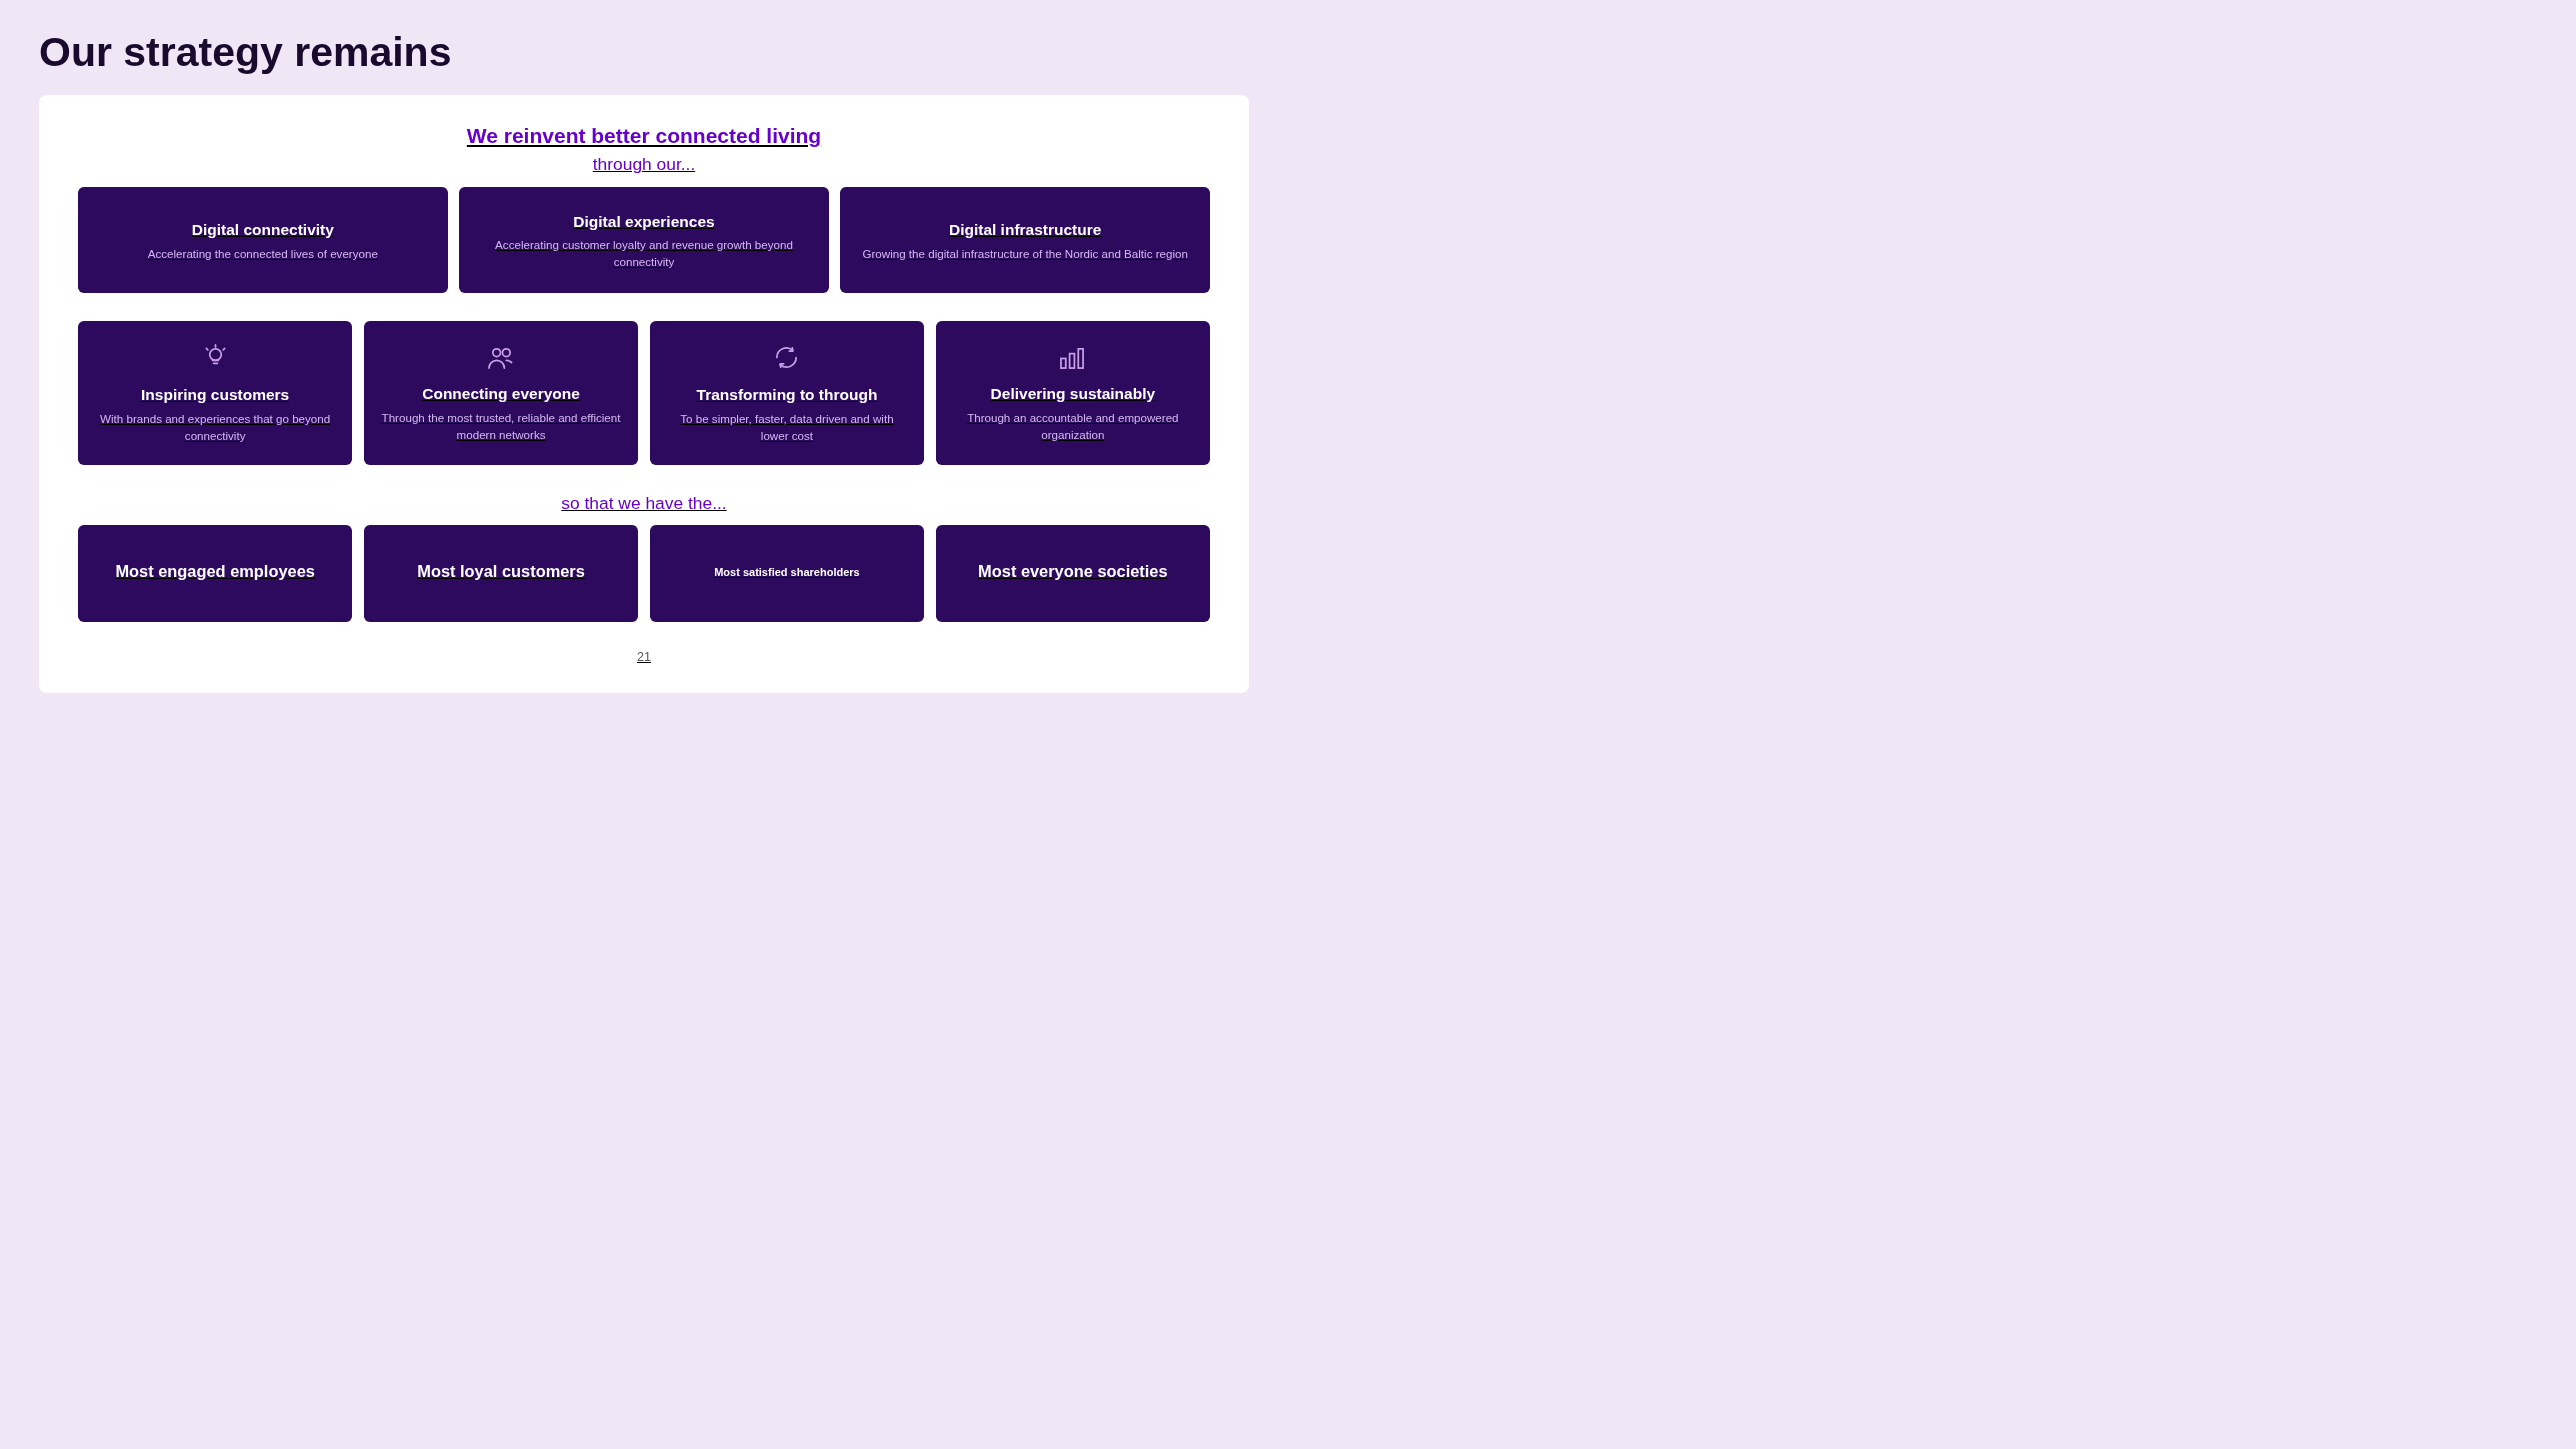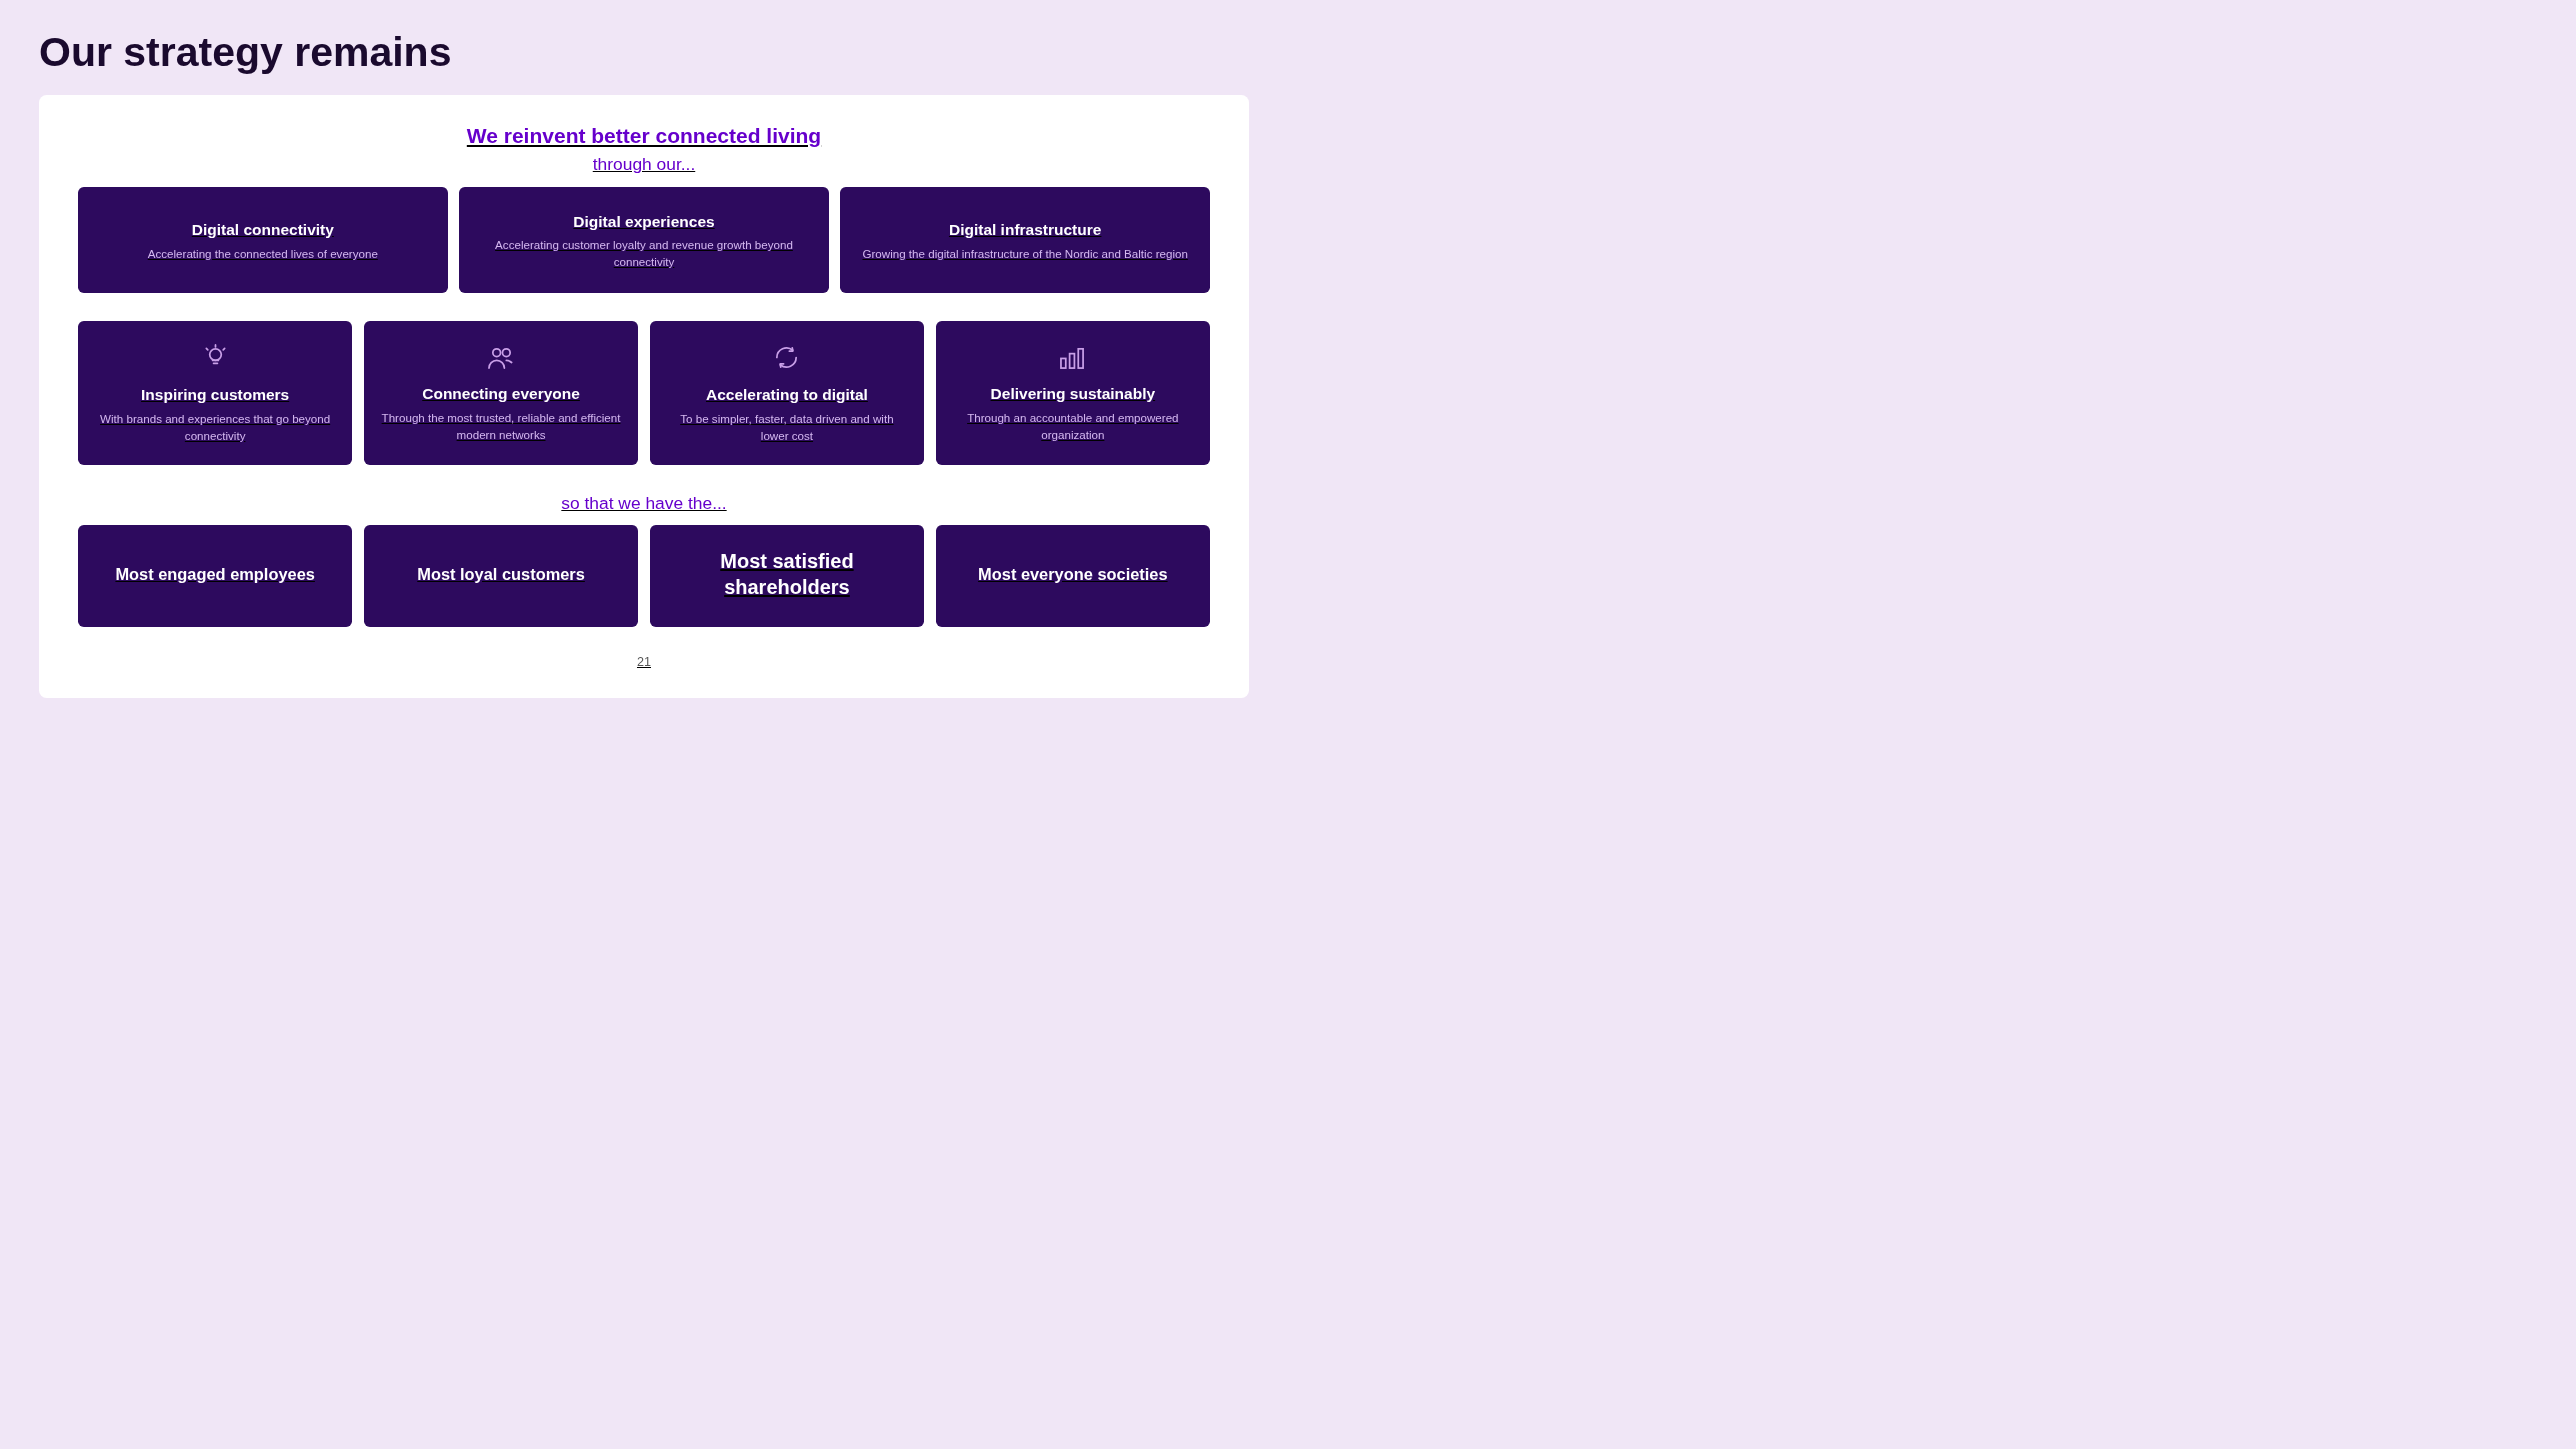--- a/index.html
+++ b/index.html
@@ -134,21 +134,21 @@
     </div>
     <div class="card">
       <div class="card-icon">
         <svg width="27" height="27" viewBox="0 0 28 28" fill="none" xmlns="http://www.w3.org/2000/svg">
           <path d="M24 14a10 10 0 0 1-16.5 7.5" stroke="#c9a0e8" stroke-width="1.8" fill="none" stroke-linecap="round"></path>
           <path d="M4 14a10 10 0 0 1 16.5-7.5" stroke="#c9a0e8" stroke-width="1.8" fill="none" stroke-linecap="round"></path>
           <polyline points="20,4 20.5,7.5 17,7.5" stroke="#c9a0e8" stroke-width="1.8" fill="none" stroke-linecap="round" stroke-linejoin="round"></polyline>
           <polyline points="8,24 7.5,20.5 11,20.5" stroke="#c9a0e8" stroke-width="1.8" fill="none" stroke-linecap="round" stroke-linejoin="round"></polyline>
         </svg>
       </div>
-      <div class="card-title">Accelerating to digital</div>
+      <div class="card-title">Transforming to through</div>
       <div class="card-sub">To be simpler, faster, data driven and with lower cost</div>
     </div>
     <div class="card">
       <div class="card-icon">
         <svg width="27" height="25" viewBox="0 0 28 26" fill="none" xmlns="http://www.w3.org/2000/svg">
           <rect x="2" y="14" width="5" height="10" stroke="#c9a0e8" stroke-width="1.8" fill="none"></rect>
           <rect x="11" y="9" width="5" height="15" stroke="#c9a0e8" stroke-width="1.8" fill="none"></rect>
           <rect x="20" y="4" width="5" height="20" stroke="#c9a0e8" stroke-width="1.8" fill="none"></rect>
         </svg>
       </div>
@@ -159,21 +159,21 @@
 
   <div class="section-label">so that we have the...</div>
   <div class="grid-row grid-4">
     <div class="card" style="min-height:97px;">
       <div class="card-title" style="font-size:16.4px;">Most engaged employees</div>
     </div>
     <div class="card" style="min-height:97px;">
       <div class="card-title" style="font-size:16.4px;">Most loyal customers</div>
     </div>
     <div class="card" style="min-height:97px;">
-      <div class="card-title" style="font-size:20px;">Most satisfied shareholders</div>
+      <div class="card-title" style="font-size:11px;">Most satisfied shareholders</div>
     </div>
     <div class="card" style="min-height:97px;">
       <div class="card-title" style="font-size:16.4px;">Most everyone societies</div>
     </div>
   </div>
 
   <div class="page-number">21</div>
 </div>
 
 

